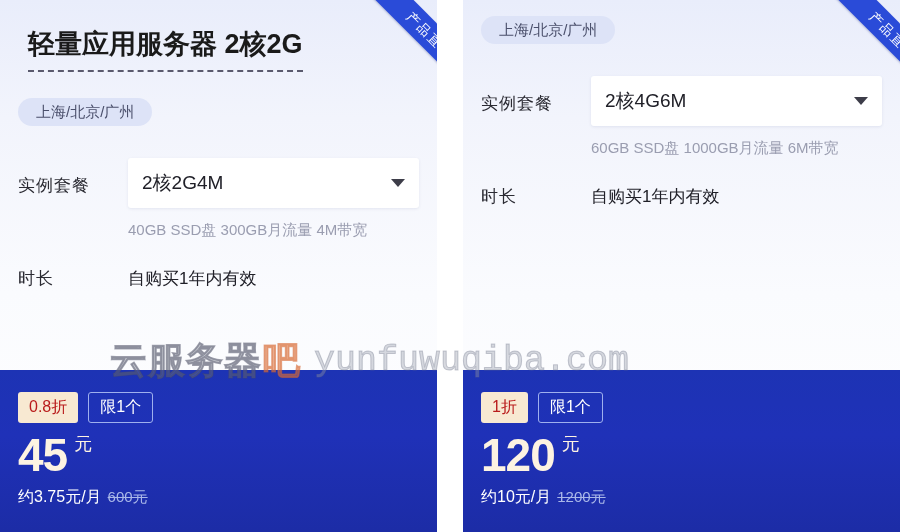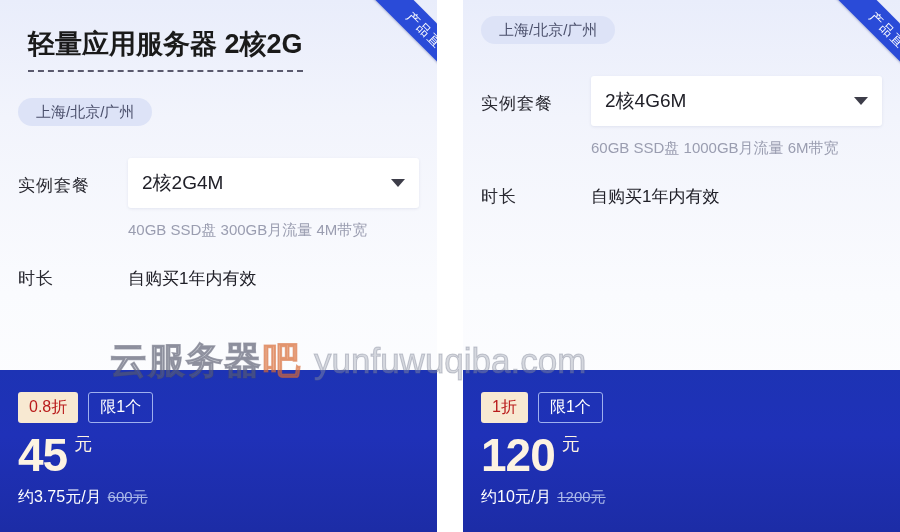--- a/index.html
+++ b/index.html
@@ -226,20 +226,21 @@
   .watermark {
     position: absolute;
     left: 110px;
     top: 337px;
     height: 48px;
     display: flex;
     align-items: center;
     pointer-events: none;
     z-index: 40;
     white-space: nowrap;
+    font-family: Liberation Mono, monospace;
   }
   .wm-cn {
     font-size: 37px;
     font-weight: bold;
     color: rgba(120,124,140,0.40);
     -webkit-text-stroke: 1px rgba(70,74,95,0.45);
     letter-spacing: 1px;
   }
   .wm-ba {
     font-size: 37px;

